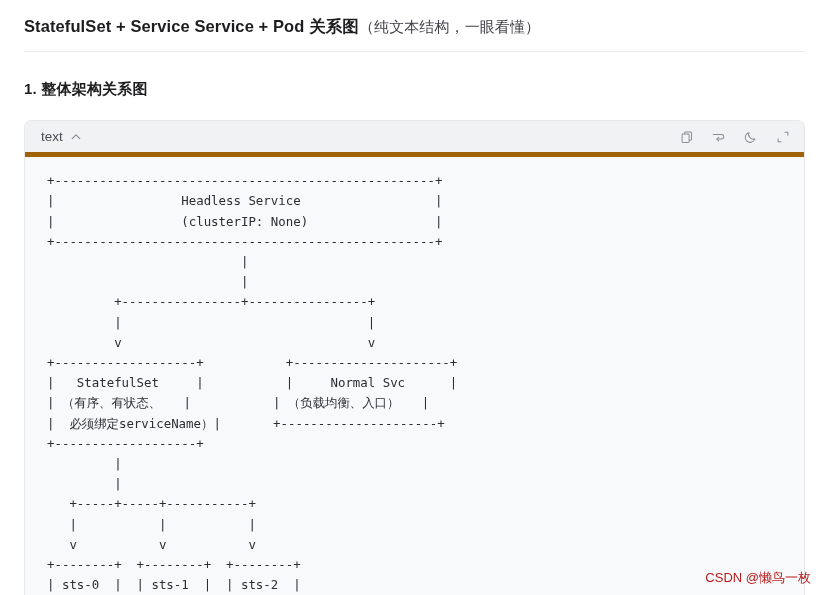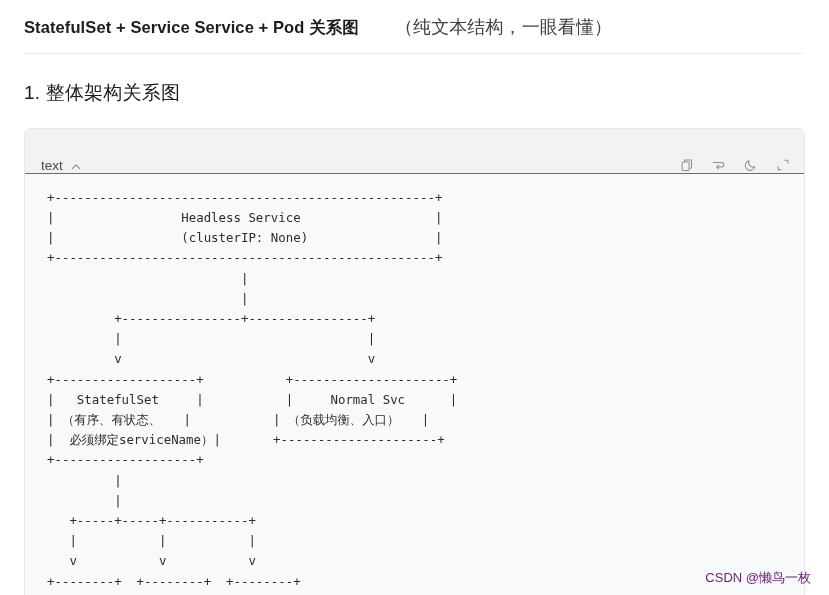--- a/index.html
+++ b/index.html
@@ -28,55 +28,54 @@
     font-weight: bold;
     color: #1d1d1f;
     letter-spacing: 0.1px;
     padding-top: 15px;
     line-height: 1.4;
     white-space: nowrap;
   }
   .doc-title .title-sub {
     font-weight: normal;
     color: #3f3f46;
-    font-size: 18px;
-    padding-left: 36px;
+    font-size: 15px;
   }
 
   .title-rule {
     height: 1px;
     background: #ededed;
     margin: 13px 0 0 0;
   }
 
   
   .section-heading {
-    font-size: 19px;
-    font-weight: normal;
+    font-size: 15px;
+    font-weight: bold;
     color: #1d1d1f;
     margin: 26px 0 10px 0;
     line-height: 1.4;
     letter-spacing: .2px;
   }
 
   
   .code-block {
     margin-top: 21px;
     border: 1px solid #e8e8ea;
     border-radius: 7px;
     background: #f7f8fa;
     overflow: hidden;
   }
   .code-head {
     height: 31px;
     background: #f1f2f3;
-    border-bottom: 1px solid #a16207;
+    border-bottom: 5px solid #a16207;
     display: flex;
-    align-items: flex-end;
-    padding: 13px 14px 0 16px;
+    align-items: center;
+    padding: 0 14px 0 16px;
   }
   .code-lang {
     font-size: 13.5px;
     color: #4a4a52;
     font-family: "Liberation Sans", sans-serif;
   }
   .chev {
     margin-left: 7px;
     display: inline-flex;
     align-items: center;
@@ -112,21 +111,21 @@
     white-space: pre;
     letter-spacing: 0px;
   }
 
   
   .watermark {
     position: absolute;
     right: 18px;
     bottom: 8px;
     font-size: 13px;
-    color: #701a75;
+    color: #b91c1c;
     font-family: "Liberation Sans", sans-serif;
     white-space: nowrap;
     user-select: none;
   }
 </style>
 </head>
 <body>
 
 <div class="page">
 

